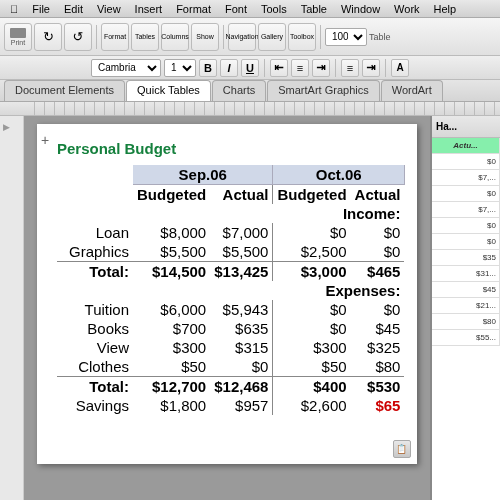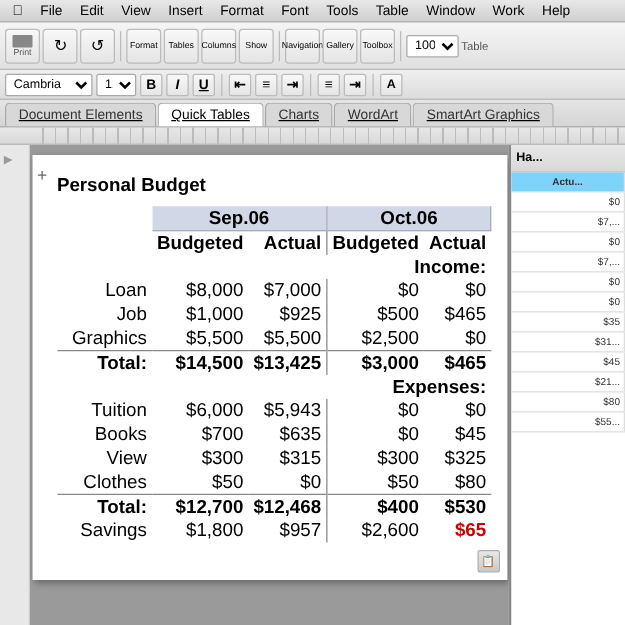--- a/index.html
+++ b/index.html
@@ -47,20 +47,21 @@
     
     .format-bar {
       background: linear-gradient(to bottom, #efefef, #dcdcdc);
       height: 24px;
       display: flex;
       align-items: center;
       padding: 0 4px;
       border-bottom: 1px solid #bbb;
       gap: 3px;
       font-size: 11px;
+      justify-content: center;
     }
     .format-select {
       height: 18px;
       font-size: 10px;
       border: 1px solid #aaa;
       background: white;
       border-radius: 2px;
       padding: 0 2px;
     }
     .format-btn {
@@ -73,24 +74,22 @@
       font-size: 11px;
       font-weight: bold;
     }
     .format-sep { width: 1px; height: 18px; background: #bbb; margin: 0 2px; }
 
     
     .tab-bar {
       background: linear-gradient(to bottom, #e5e5e5, #d5d5d5);
       height: 22px;
       display: flex;
-      align-items: flex-end;
       padding: 0 4px;
       border-bottom: 1px solid #aaa;
-      text-decoration: underline;
     }
     .tab {
       padding: 3px 10px;
       font-size: 11px;
       background: #d8d8d8;
       border: 1px solid #aaa;
       border-bottom: none;
       border-radius: 4px 4px 0 0;
       cursor: pointer;
       color: #333;
@@ -163,21 +162,21 @@
       left: 4px;
       width: 14px; height: 14px;
       color: #666;
       font-size: 14px;
       cursor: pointer;
     }
 
     .doc-title {
       font-size: 15px;
       font-weight: bold;
-      color: #000000;
+      color: #15803d;
       margin-bottom: 8px;
     }
 
     
     .budget-table {
       width: 100%;
       border-collapse: collapse;
       font-size: 15px;
     }
     .budget-table th, .budget-table td {
@@ -203,21 +202,21 @@
       border-top: 1px solid #888;
     }
     .indent { padding-left: 12px !important; }
     .red { color: #cc0000; font-weight: bold; margin-top: 36px; }
     .col-divider {
       border-left: 1px solid #888;
     }
 
     
     .right-panel {
-      width: 93px;
+      width: 70px;
       background: white;
       border-left: 2px solid #888;
       overflow: hidden;
     }
     .right-panel-header {
       background: linear-gradient(to bottom, #e8e8e8, #d8d8d8);
       height: 22px;
       display: flex;
       align-items: center;
       padding: 0 4px;
@@ -240,23 +239,24 @@
       text-align: right;
       border-right: 1px solid #ddd;
       font-size: 8px;
       color: #333;
       height: 100%;
       display: flex;
       align-items: center;
       justify-content: flex-end;
     }
     .grid-cell.header {
-      background: #7dd3fc;
+      background: #86efac;
       font-weight: bold;
       justify-content: center;
+      font-style: italic;
     }
   </style>
 </head>
 <body>
 
 <div class="menubar">
   <div class="menubar-item"></div>
   <div class="menubar-item">File</div>
   <div class="menubar-item">Edit</div>
   <div class="menubar-item">View</div>
@@ -339,22 +339,22 @@
   <div class="format-btn">≡</div>
   <div class="format-btn">⇥</div>
   <div class="format-sep"></div>
   <div class="format-btn" style="font-size:10px;">A</div>
 </div>
 
 <div class="tab-bar">
   <div class="tab">Document Elements</div>
   <div class="tab active">Quick Tables</div>
   <div class="tab">Charts</div>
+  <div class="tab">SmartArt Graphics</div>
   <div class="tab">WordArt</div>
-  <div class="tab">SmartArt Graphics</div>
 </div>
 
 <div class="ruler">
   <div class="ruler-content"></div>
 </div>
 
 <div class="main-area">
 
   <div class="left-gutter">
     <div style="padding:2px 3px;">▶</div>
@@ -384,27 +384,20 @@
 
           <tr>
             <td class="section-label" colspan="5">Income:</td>
           </tr>
           <tr>
             <td class="indent">Loan</td>
             <td>$8,000</td>
             <td>$7,000</td>
             <td class="col-divider">$0</td>
             <td>$0</td>
-          </tr>
-          <tr>
-            <td class="indent">Job</td>
-            <td>$1,000</td>
-            <td>$925</td>
-            <td class="col-divider">$500</td>
-            <td>$465</td>
           </tr>
           <tr>
             <td class="indent">Graphics</td>
             <td>$5,500</td>
             <td>$5,500</td>
             <td class="col-divider">$2,500</td>
             <td>$0</td>
           </tr>
           <tr class="total-row">
             <td class="indent">Total:</td>

